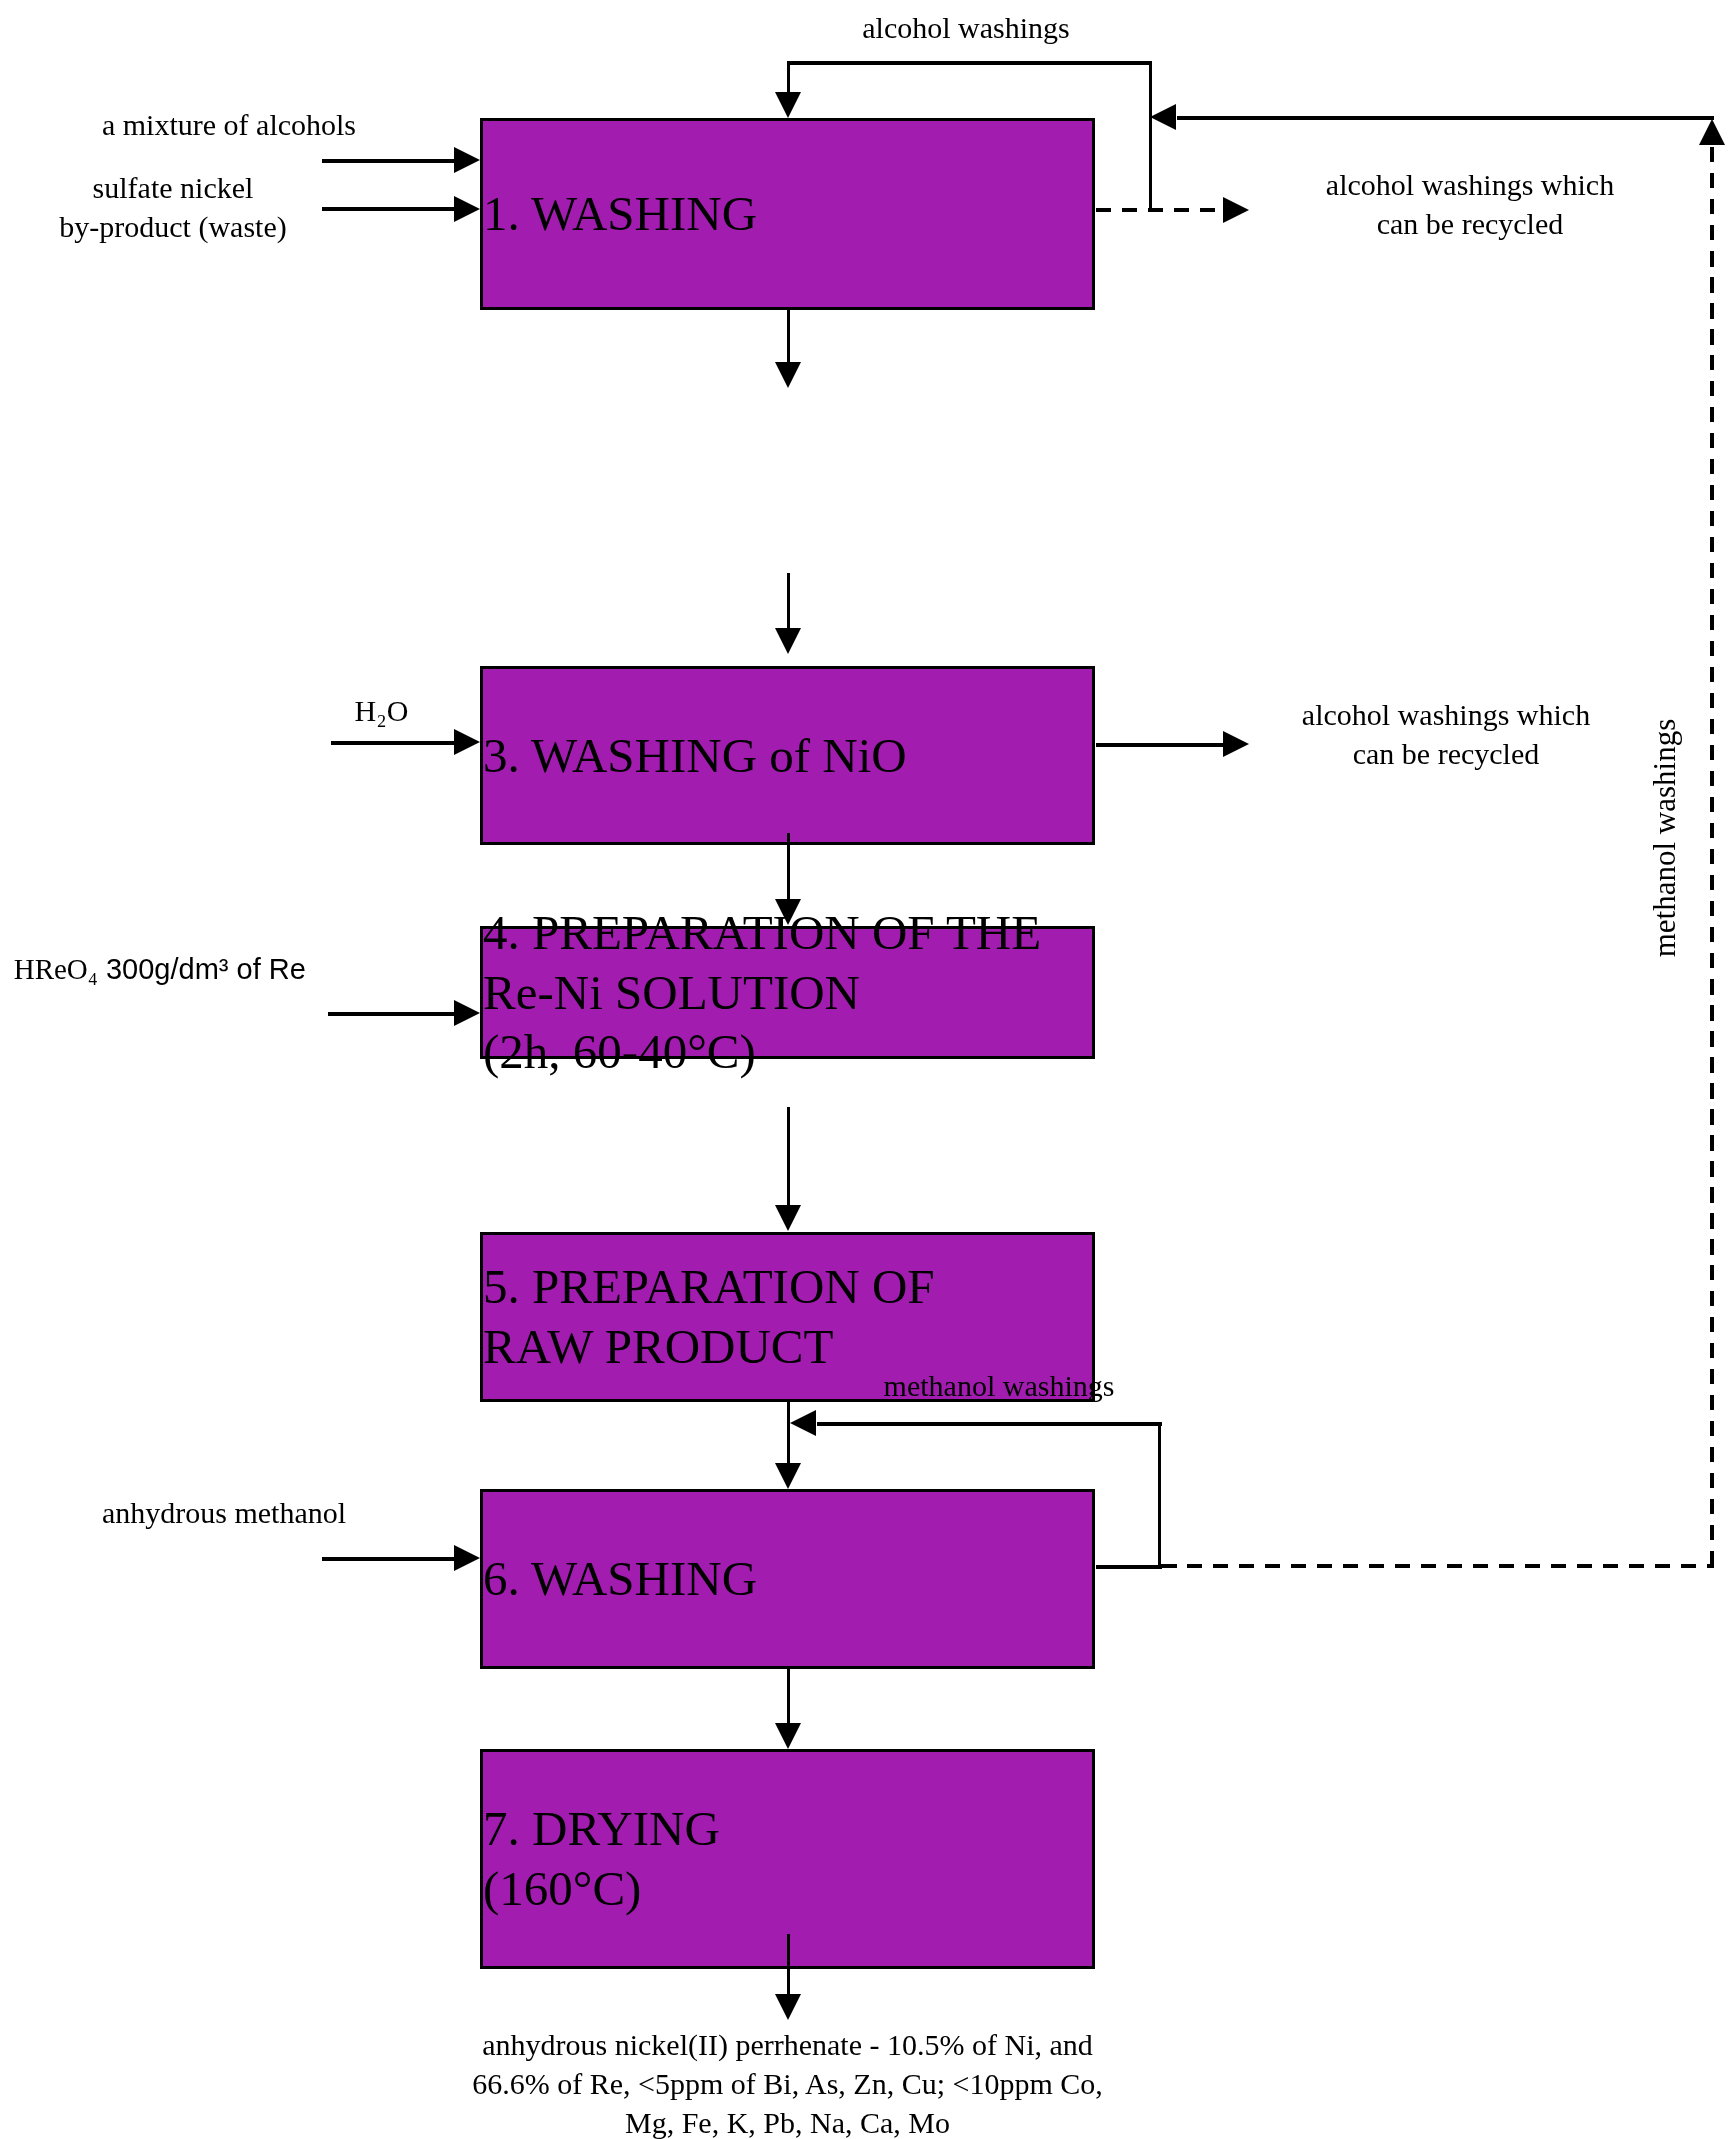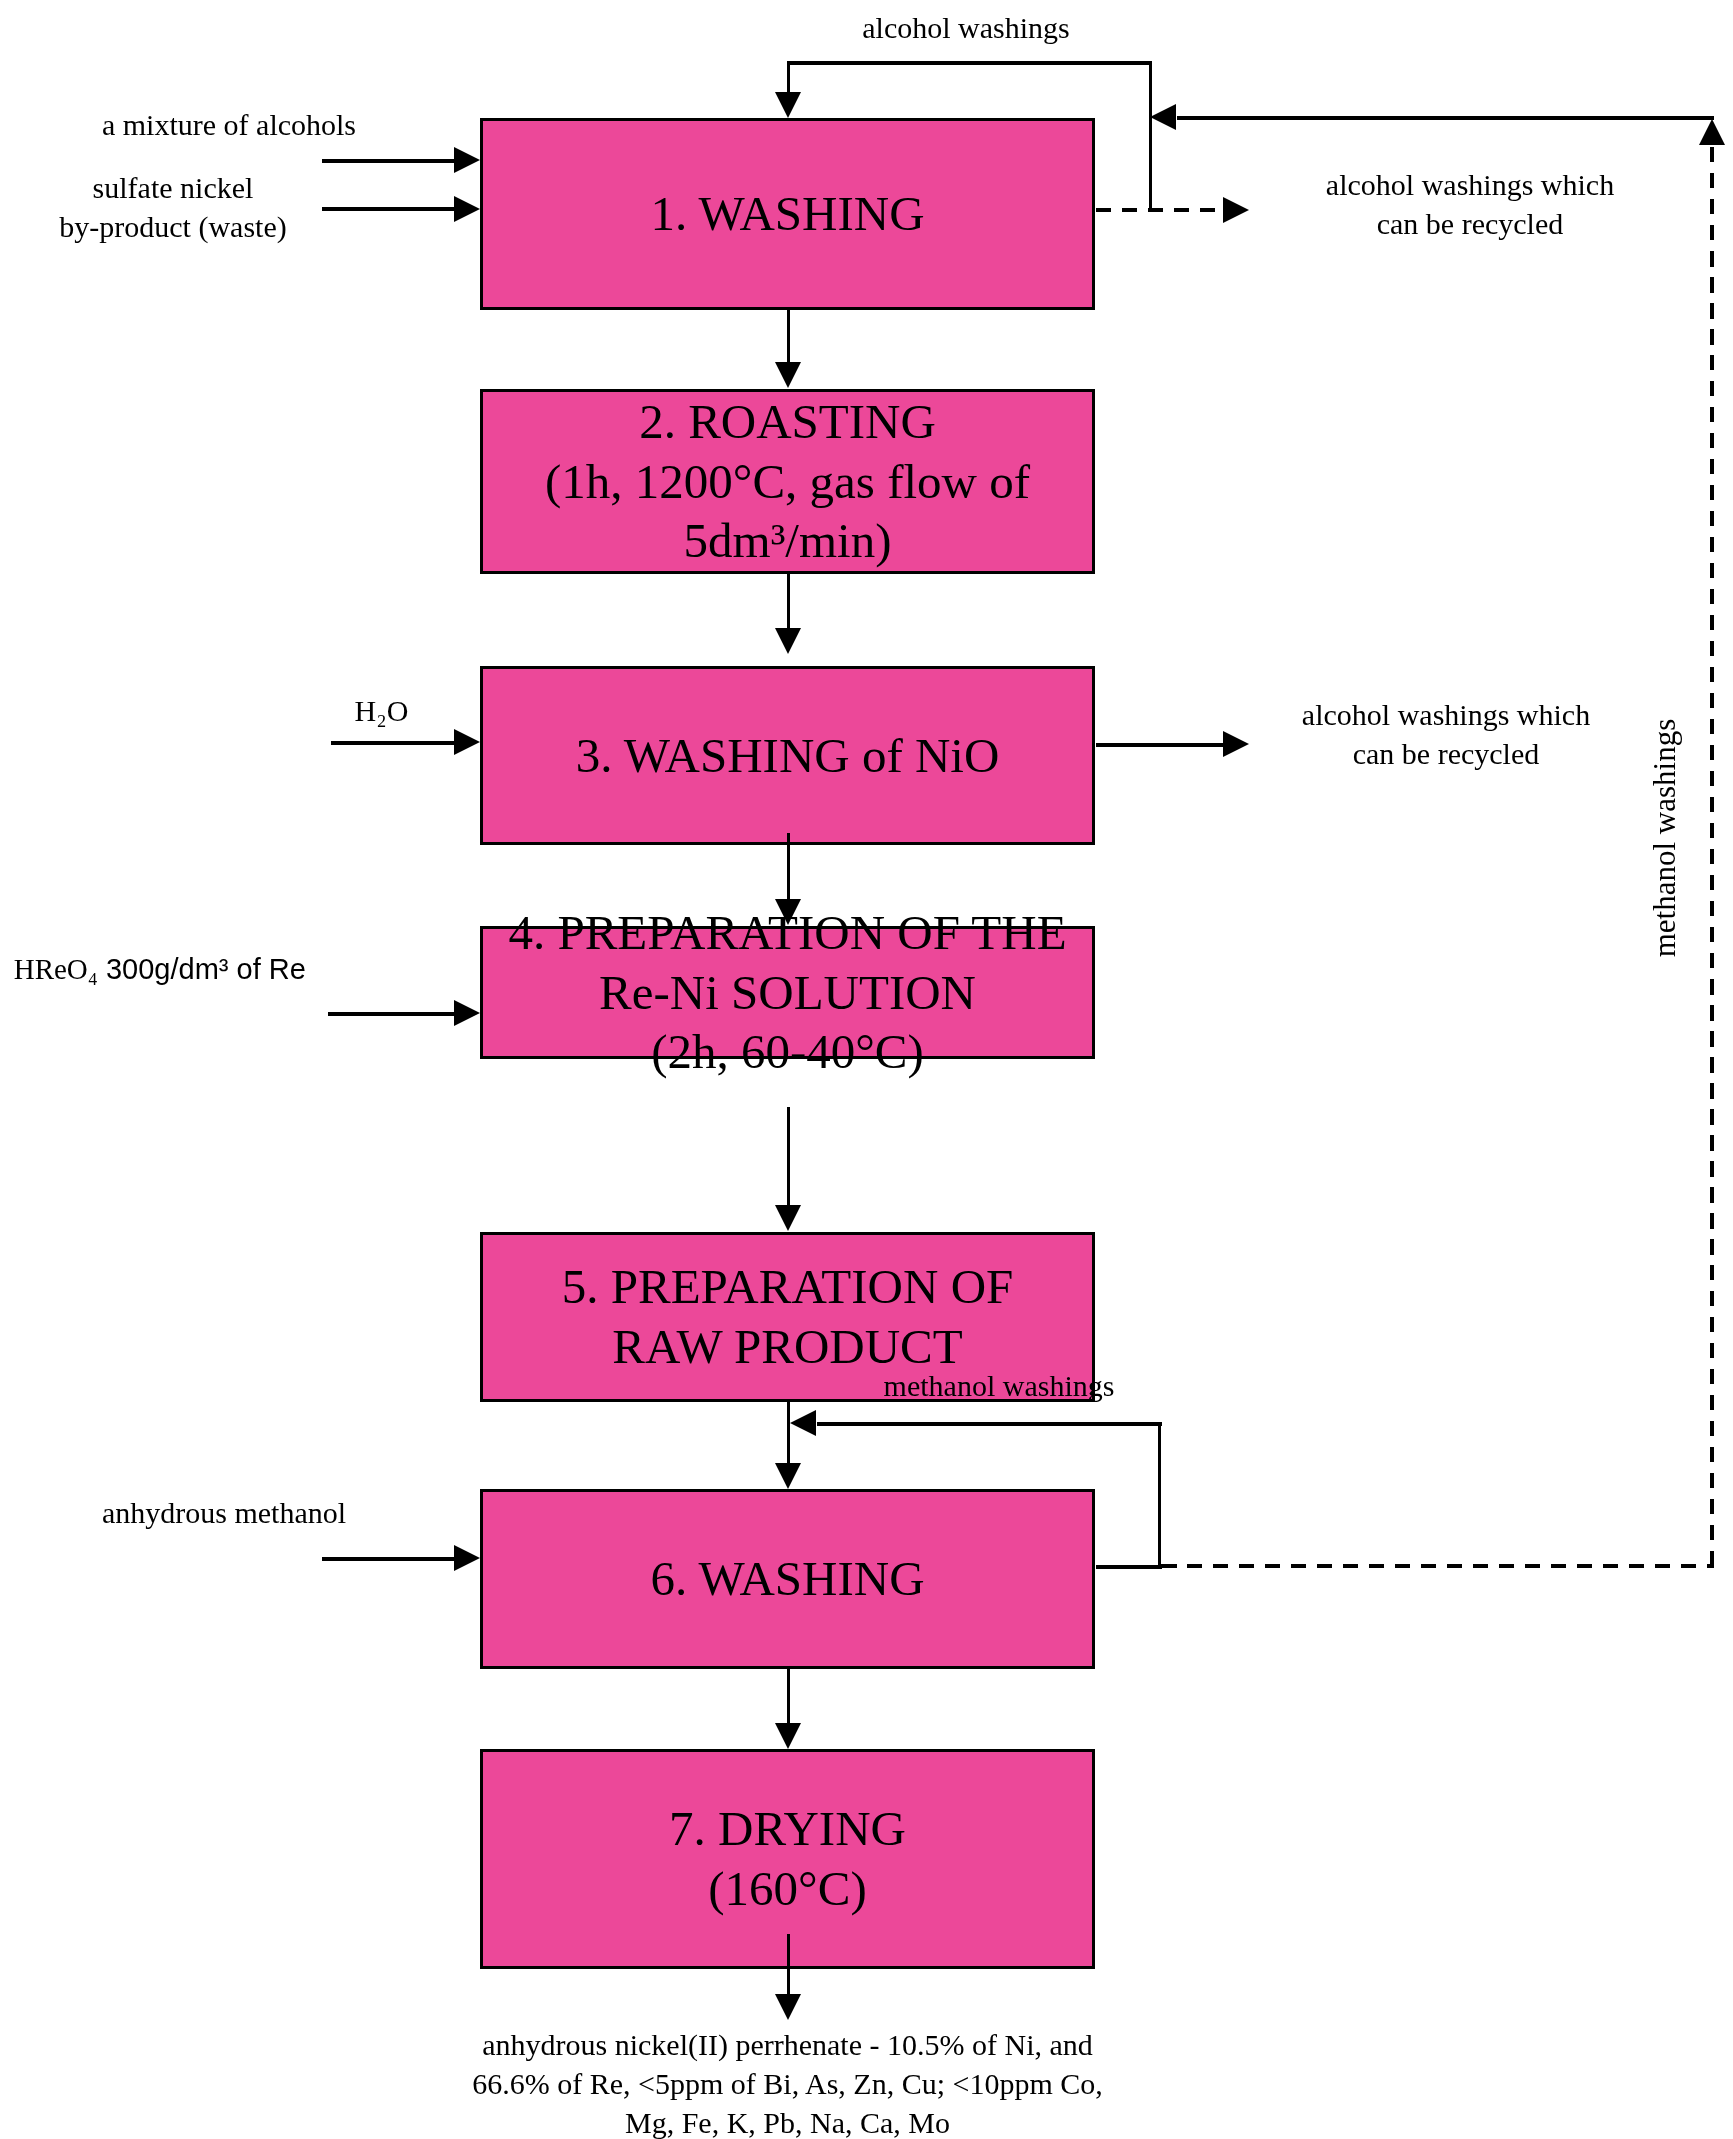--- a/index.html
+++ b/index.html
@@ -6,22 +6,22 @@
   .canvas{
     position:relative;
     width:1733px;height:2140px;
     background:#ffffff;
     font-family:"Liberation Serif","DejaVu Serif",serif;
     color:#000;
     overflow:hidden;
   }
   .pbox{
     position:absolute;left:480px;width:615px;
-    border:3.6px solid #000;box-sizing:border-box;background:#ec4899;
-    display:flex;flex-direction:column;justify-content:center;align-items:center;
+    border:3.6px solid #000;box-sizing:border-box;background:#a21caf;
+    display:flex;flex-direction:column;justify-content:center;align-items:flex-start;
     text-align:center;font-size:49px;line-height:1.22;
   }
   .lbl{position:absolute;font-size:30px;line-height:39px;text-align:center;white-space:nowrap;}
   .lbl.wrap{white-space:normal;}
   .hline{position:absolute;height:3.6px;background:#000;}
   .vline{position:absolute;width:3px;background:#000;}
   .hdash{position:absolute;height:3.6px;background:repeating-linear-gradient(90deg,#000 0 15.5px,transparent 15.5px 26px);}
   .vdash{position:absolute;width:3.6px;background:repeating-linear-gradient(180deg,#000 0 15.5px,transparent 15.5px 26px);}
   .ah{position:absolute;width:0;height:0;}
   .ah.down{border-left:13px solid transparent;border-right:13px solid transparent;border-top:26px solid #000;}
@@ -72,25 +72,20 @@
   <div class="hdash" style="left:1096px;top:208px;width:130px;"></div>
   <div class="ah right" style="left:1223px;top:197px;"></div>
   <div class="lbl wrap" style="left:1282px;top:165px;width:376px;">
     <div>alcohol washings which</div>
     <div>can be recycled</div>
   </div>
 
   <div class="vline" style="left:787px;top:310px;height:55px;"></div>
   <div class="ah down" style="left:775px;top:362px;"></div>
 
-  <div class="pbox" style="top:389px;height:185px;">
-    <div>2. ROASTING</div>
-    <div>(1h, 1200°C, gas flow of</div>
-    <div>5dm³/min)</div>
-  </div>
 
   <div class="vline" style="left:787px;top:573px;height:58px;"></div>
   <div class="ah down" style="left:775px;top:628px;"></div>
 
   <div class="pbox" style="top:654px;height:179px;margin-top:12px;">
     <div>3. WASHING of NiO</div>
   </div>
 
   <div class="lbl" style="left:322px;top:691px;width:119px;">H₂O</div>
   <div class="hline" style="left:331px;top:741px;width:126px;"></div>

